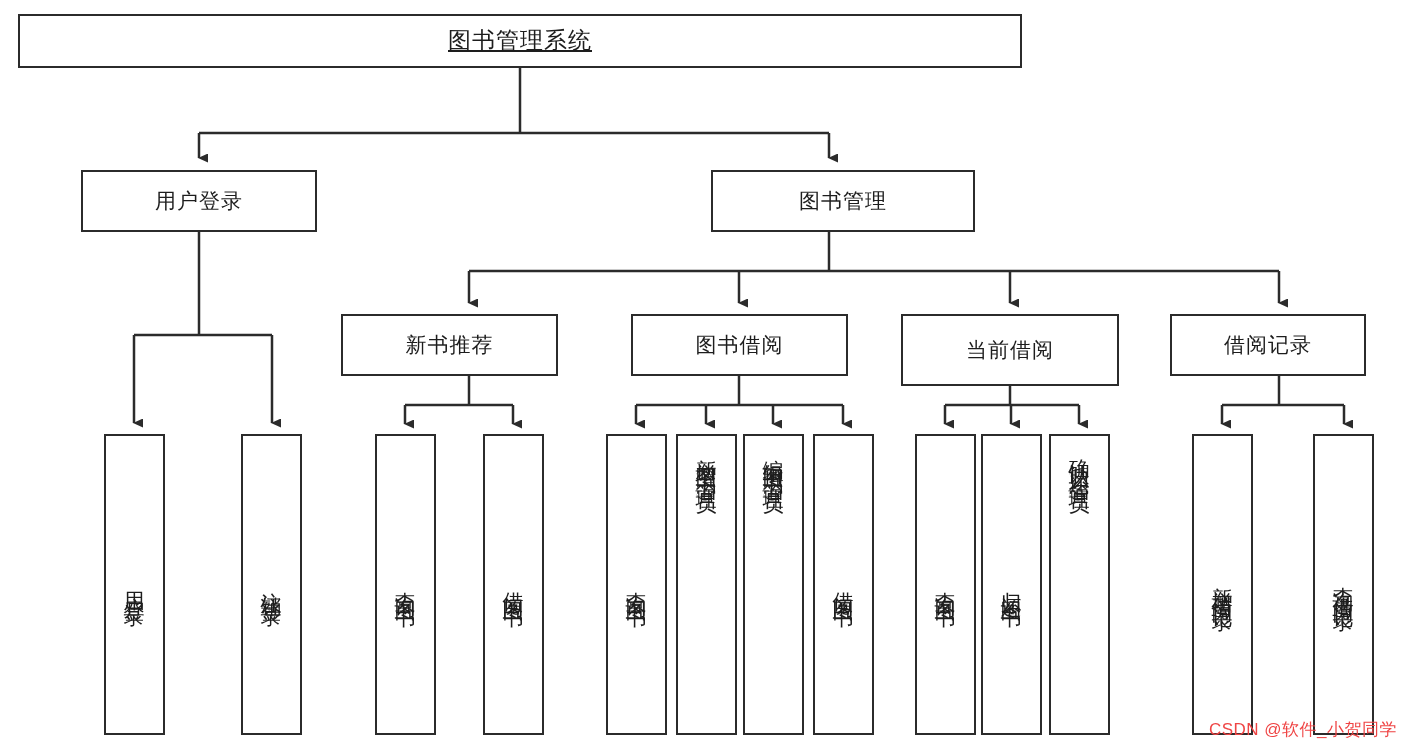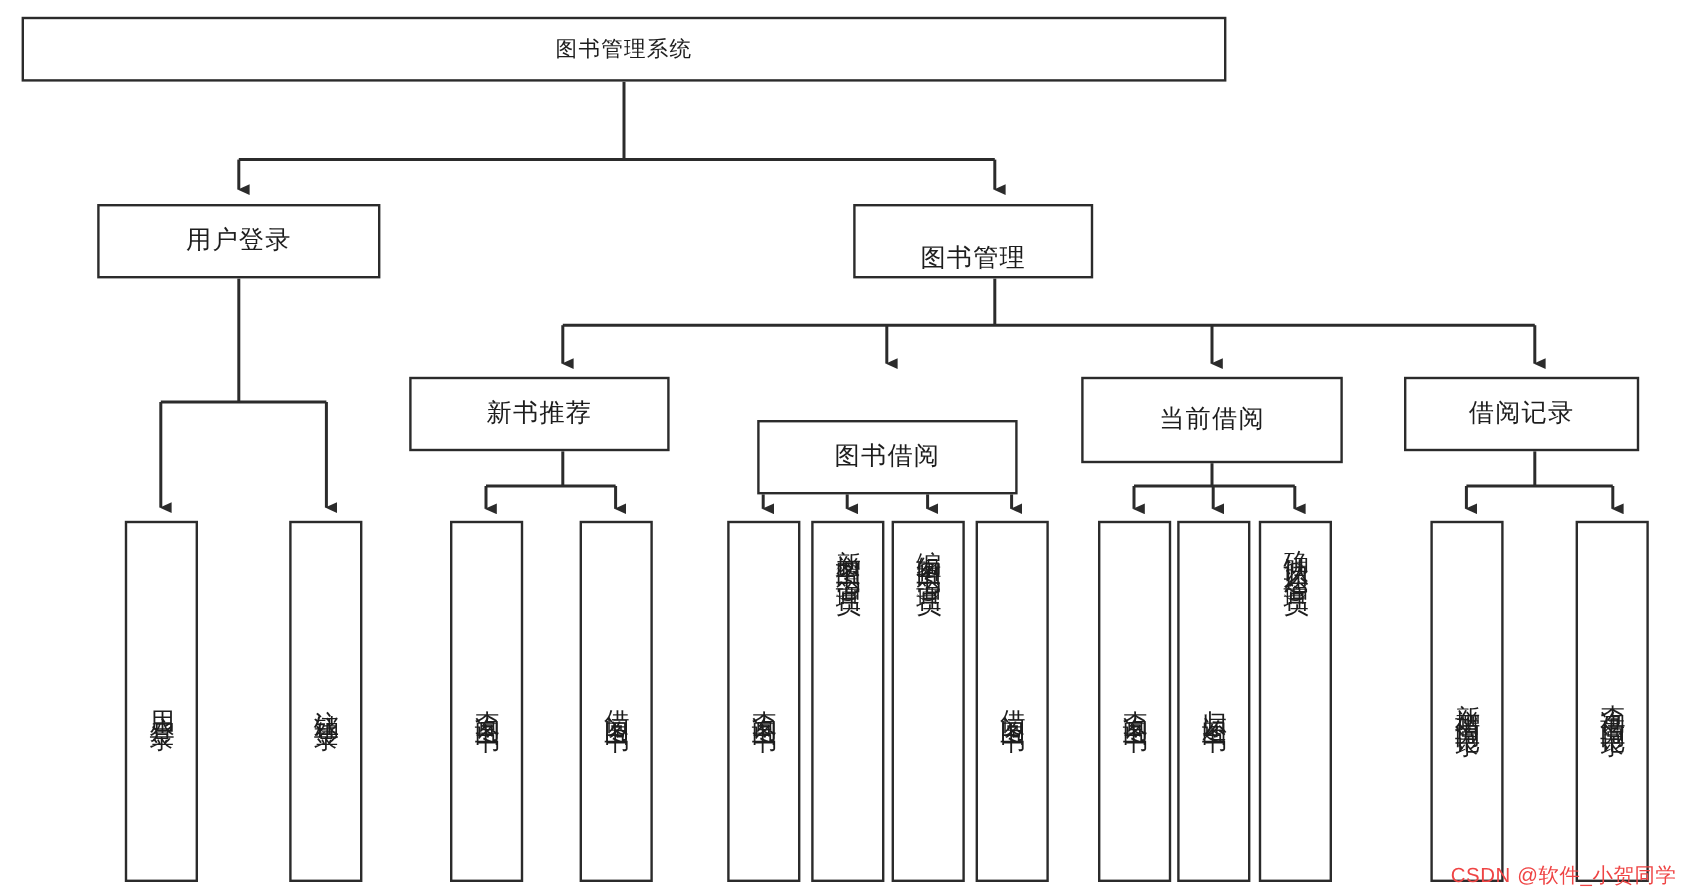--- a/index.html
+++ b/index.html
@@ -44,22 +44,23 @@
     text-align: center;
     line-height: 1.35;
     color: #1d1d1d;
   }
   .node.horizontal .node-label {
     font-size: 21px;
     letter-spacing: 1px;
     white-space: nowrap;
   }
   .node.root .node-label {
-    font-size: 18px;
+    font-size: 23px;
     letter-spacing: 1px;
+    text-decoration: underline;
   }
   .node.vertical {
     align-items: flex-start;
     padding-top: 6px;
   }
   .node.vertical .node-label {
     writing-mode: vertical-rl;
     text-orientation: upright;
     font-size: 21px;
     letter-spacing: 5px;
@@ -137,28 +138,28 @@
     </g>
   </svg>
 
   <div class="node root horizontal" style="left:18px; top:14px; width:1004px; height:54px;">
     <span class="node-label">图书管理系统</span>
   </div>
 
   <div class="node horizontal" style="left:81px; top:170px; width:236px; height:62px;">
     <span class="node-label">用户登录</span>
   </div>
-  <div class="node horizontal" style="left:711px; top:170px; width:200px; height:62px;align-items:flex-end;">
+  <div class="node horizontal" style="left:711px; top:170px; width:264px; height:62px;">
     <span class="node-label">图书管理</span>
   </div>
 
   <div class="node horizontal" style="left:341px; top:314px; width:217px; height:62px;">
     <span class="node-label">新书推荐</span>
   </div>
-  <div class="node horizontal" style="left:631px; top:314px; width:217px; height:62px;margin-top:36px;">
+  <div class="node horizontal" style="left:631px; top:314px; width:217px; height:62px;">
     <span class="node-label">图书借阅</span>
   </div>
   <div class="node horizontal" style="left:901px; top:314px; width:218px; height:72px;">
     <span class="node-label">当前借阅</span>
   </div>
   <div class="node horizontal" style="left:1170px; top:314px; width:196px; height:62px;">
     <span class="node-label">借阅记录</span>
   </div>
 
   <div class="node vertical centered" style="left:104px; top:434px; width:61px; height:301px;">

